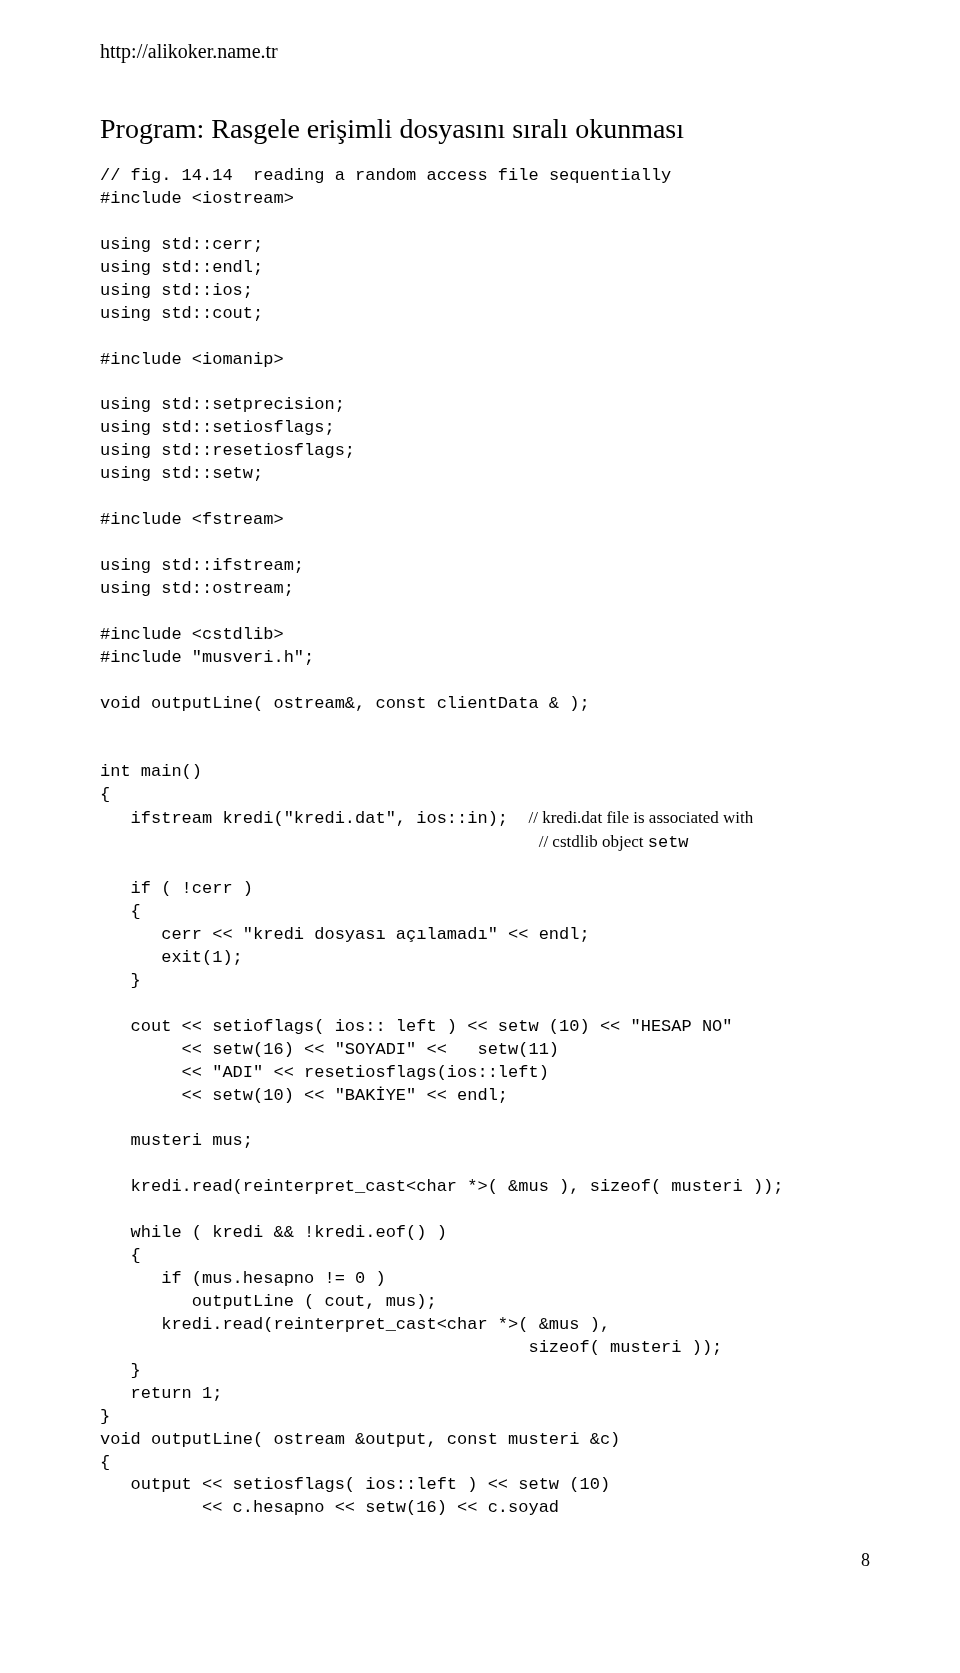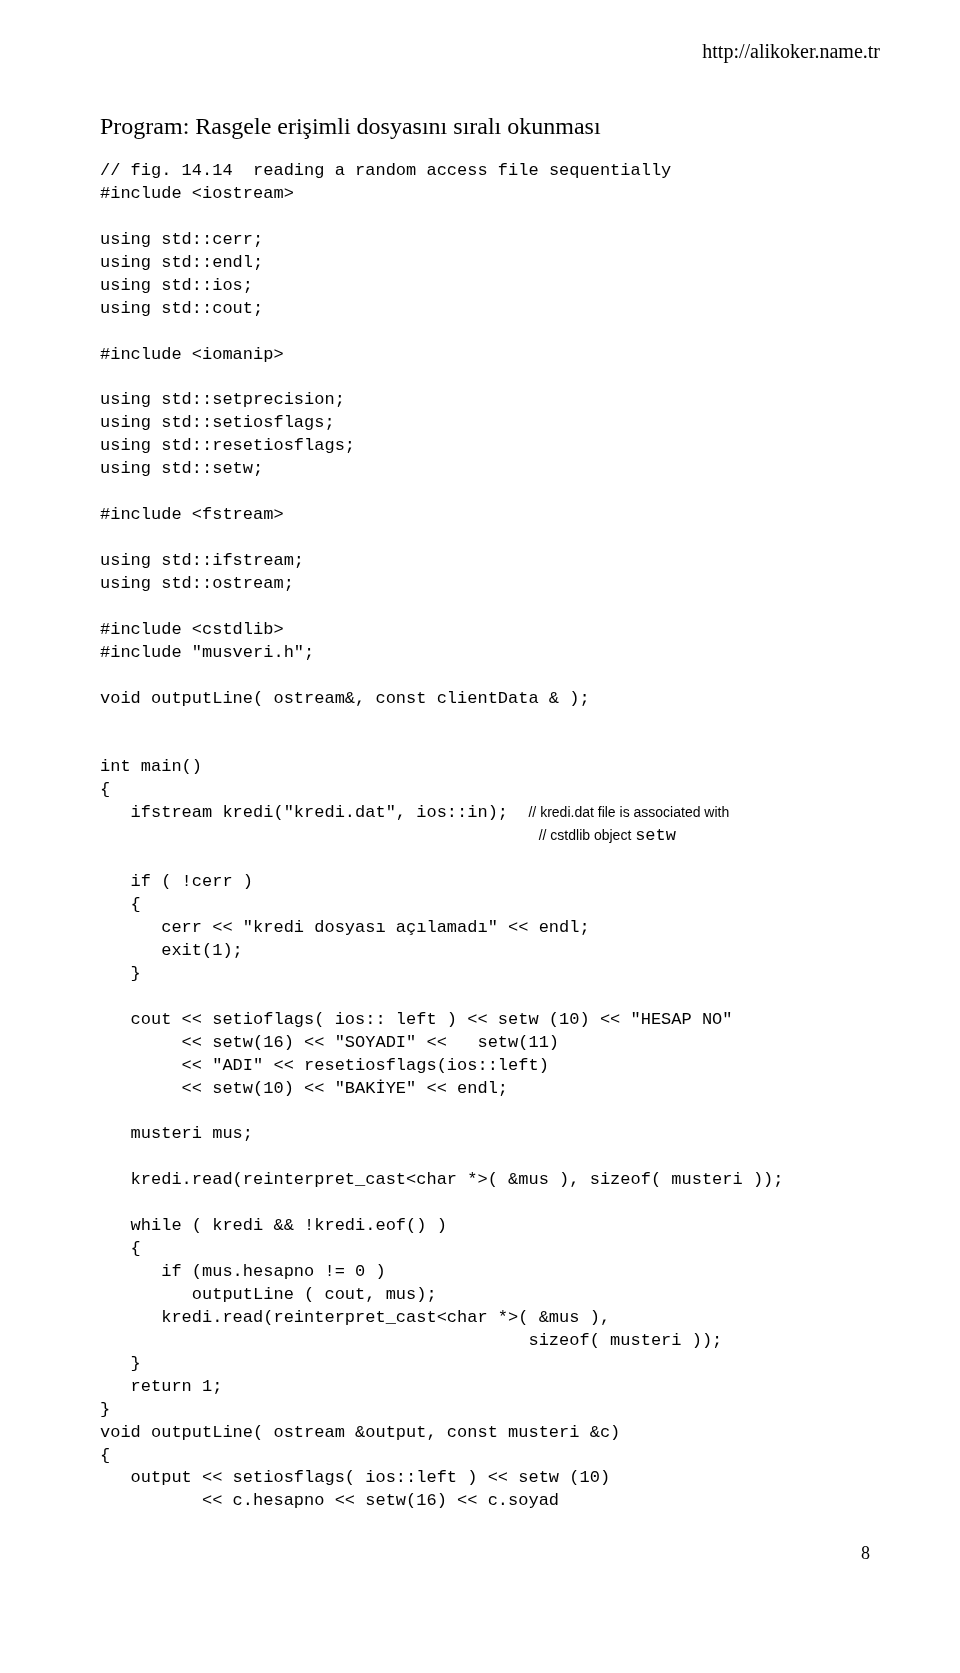--- a/index.html
+++ b/index.html
@@ -9,40 +9,40 @@
     font-family: "Times New Roman", Times, serif;
     color: #000;
     width: 960px;
   }
   .page {
     padding: 40px 80px 40px 100px;
     box-sizing: border-box;
     width: 960px;
   }
   .header-url {
-    text-align: right;
+    text-align: left;
     font-size: 20px;
     margin-bottom: 50px;
   }
   .heading {
-    font-size: 24px;
+    font-size: 28px;
     margin-bottom: 20px;
   }
   .code {
     font-family: "Courier New", Courier, monospace;
     font-size: 17px;
     white-space: pre;
     line-height: 1.35;
   }
   .bold {
     font-weight: normal;
   }
   .comment {
-    font-family: Liberation Sans, sans-serif;
-    font-size: 14px;
+    font-family: Liberation Serif, serif;
+    font-size: 17px;
   }
   .page-number {
     text-align: right;
     font-size: 18px;
     margin-top: 30px;
     padding-right: 10px;
   }
 </style>
 </head>
 <body>

